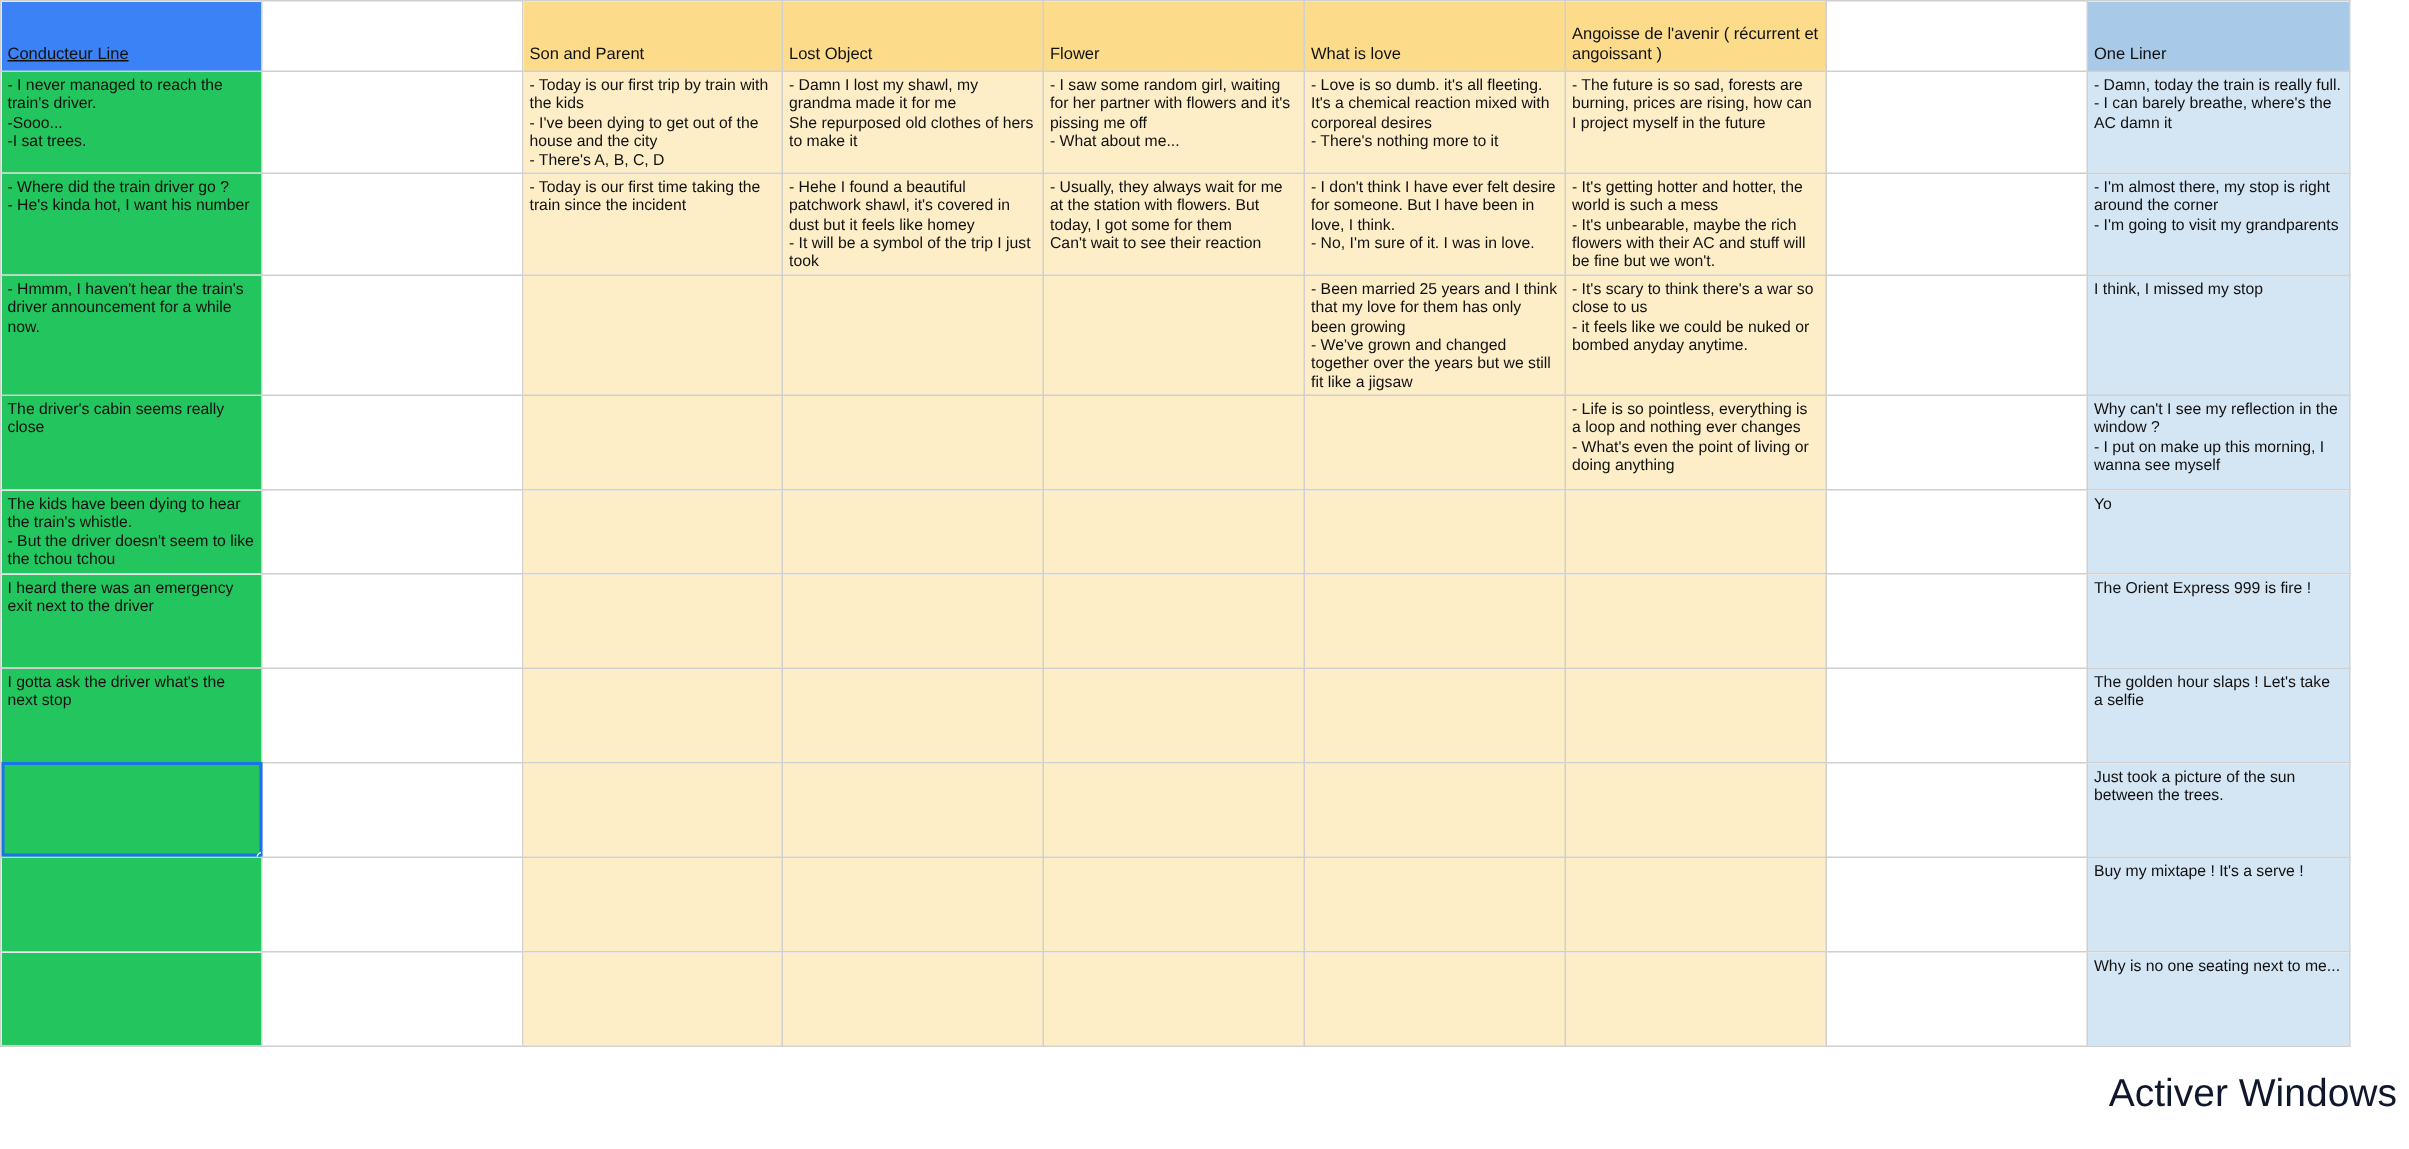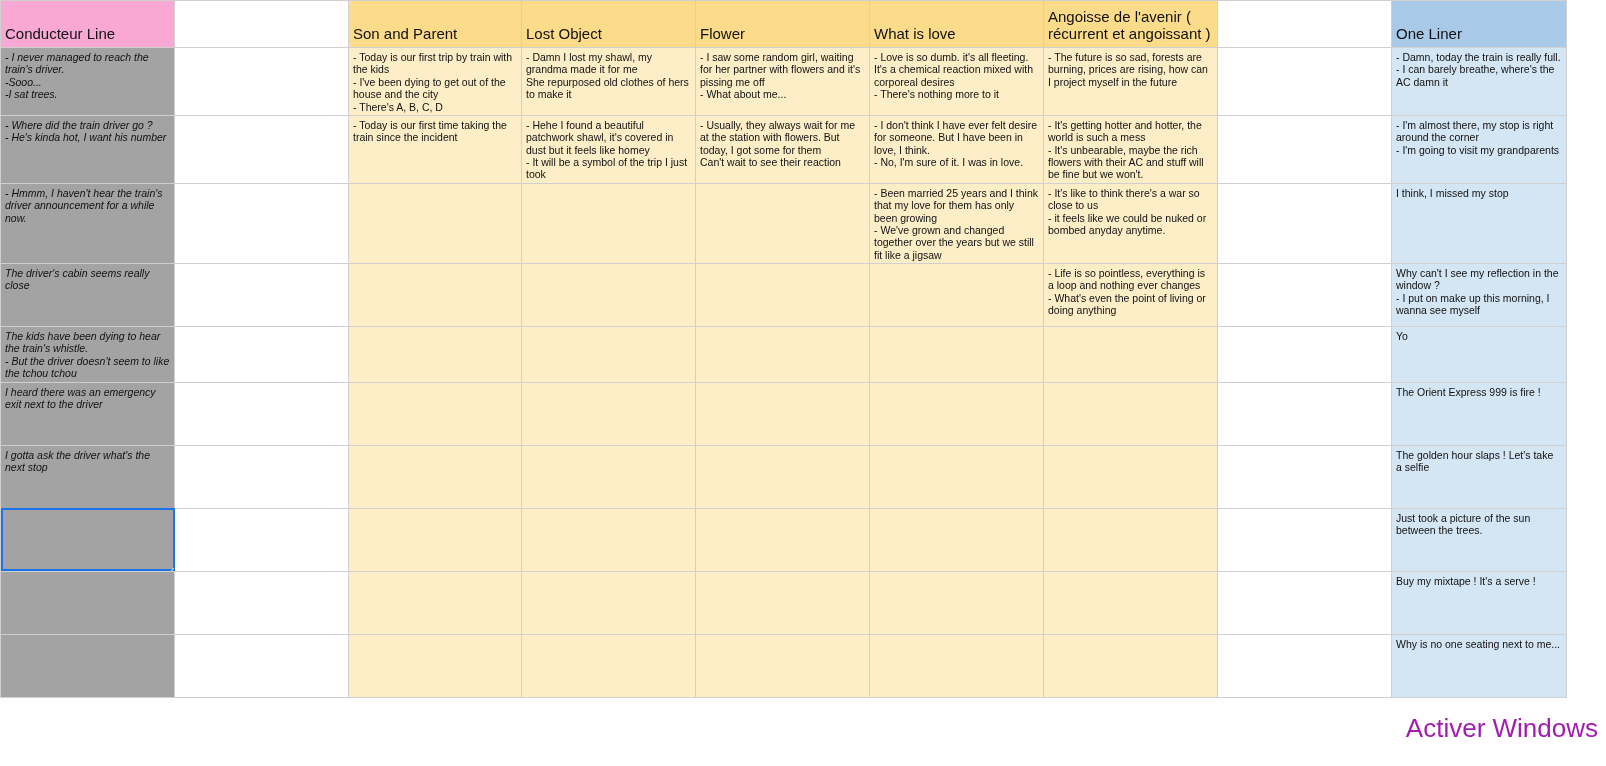--- a/index.html
+++ b/index.html
@@ -36,27 +36,27 @@
   col.c1 { width: 174px; }
   col.c2 { width: 173px; }
   col.c3 { width: 174px; }
   col.c4 { width: 174px; }
   col.c5 { width: 174px; }
   col.c6 { width: 174px; }
   col.c7 { width: 174px; }
   col.c8 { width: 175px; }
 
   
-  tr.header-row td { height: 47px; vertical-align: bottom; padding-bottom: 4px; font-size: 15px; margin-top: 12px; }
-  .hdr-pink   { background: #f9a8d4; }
+  tr.header-row td { height: 47px; vertical-align: bottom; padding-bottom: 4px; font-size: 11px; margin-top: 12px; }
+  .hdr-pink   { background: #3b82f6; text-decoration: underline; }
   .hdr-yellow { background: #fcdc8b; }
   .hdr-blue   { background: #a8c9e8; }
   .hdr-white  { background: #ffffff; }
 
-  .cell-pink   { background: #a3a3a3; font-style: italic; }
+  .cell-pink   { background: #22c55e; }
   .cell-cream  { background: #fdeec8; }
   .cell-lblue  { background: #d4e5f4; }
   .cell-white  { background: #ffffff; }
 
   .r1 td { height: 49px; }
   .r2 td { height: 49px; }
   .r3 td { height: 63px; }
   .r4 td { height: 63px; }
   .r5 td { height: 49px; }
   .r6 td { height: 63px; }
@@ -83,21 +83,21 @@
     background: #1a73e8;
     border: 1px solid #fff;
     border-radius: 50%;
   }
 
   .watermark {
     position: absolute;
     right: 8px;
     bottom: 22px;
     font-size: 26px;
-    color: #a21caf;
+    color: #0f172a;
     font-family: "Liberation Sans", sans-serif;
     pointer-events: none;
     white-space: nowrap;
   }
   .line { display: block; }
 </style>
 </head>
 <body>
 
 <div id="sheet">
@@ -234,21 +234,21 @@
             <span class="line"></span>
           </td>
         <td class="cell-cream">
             <span class="line"></span>
           </td>
         <td class="cell-cream vtop">
             <span class="line">- Been married 25 years and I think that my love for them has only been growing</span>
             <span class="line">- We've grown and changed together over the years but we still fit like a jigsaw</span>
           </td>
         <td class="cell-cream vtop">
-            <span class="line">- It's like to think there's a war so close to us</span>
+            <span class="line">- It's scary to think there's a war so close to us</span>
             <span class="line">- it feels like we could be nuked or bombed anyday anytime.</span>
           </td>
         <td class="cell-white">
             <span class="line"></span>
           </td>
         <td class="cell-lblue vmid">
             <span class="line">I think, I missed my stop</span>
           </td>
       </tr>
 

